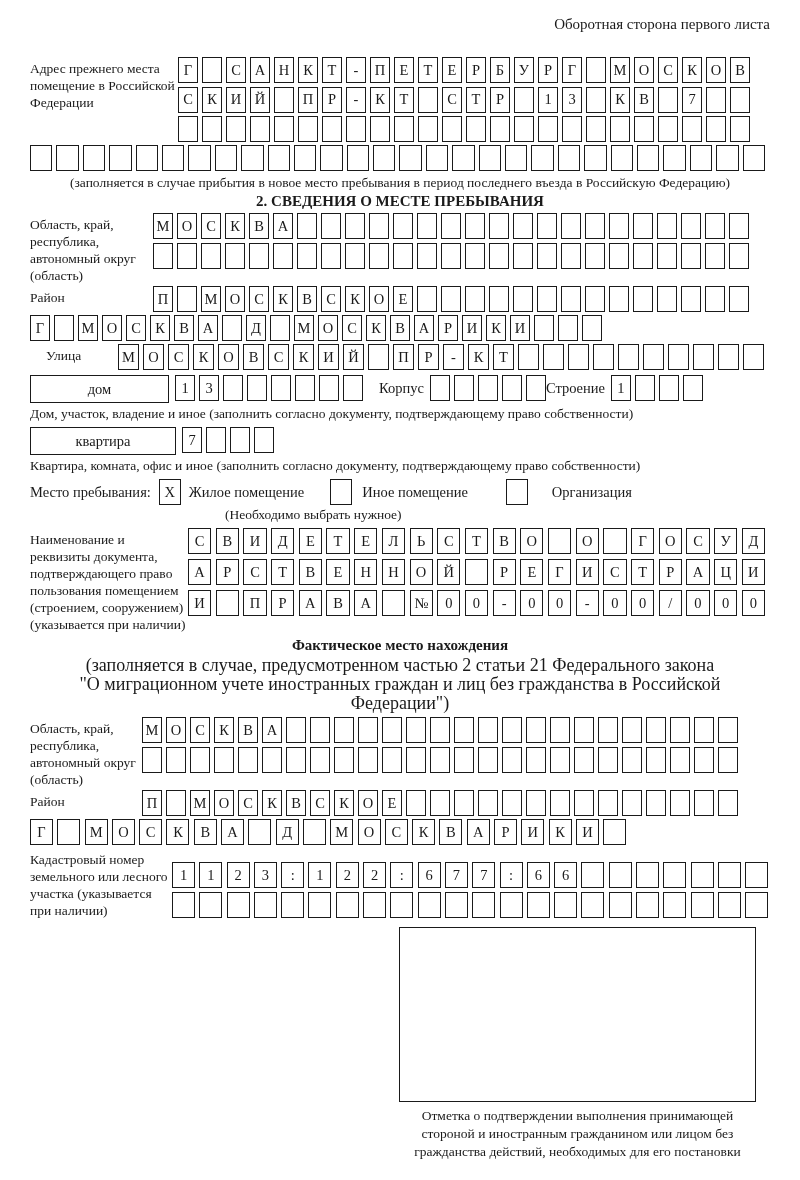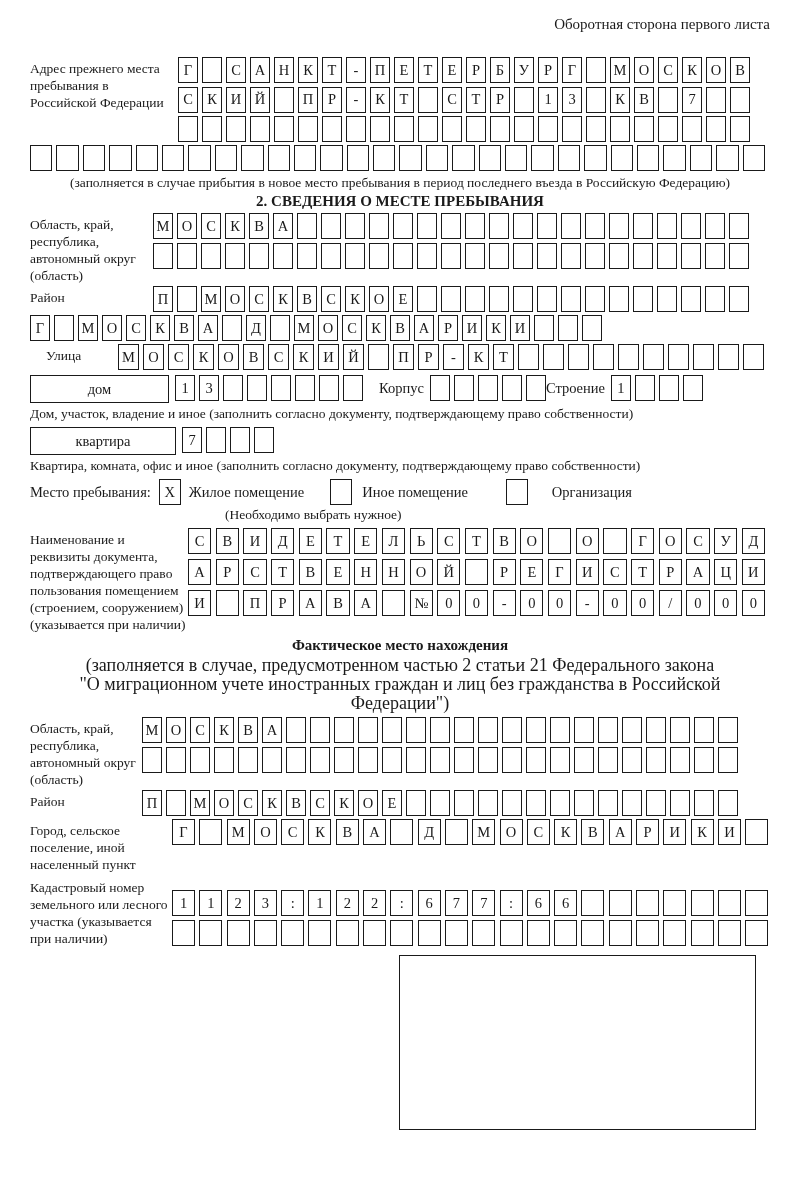--- a/index.html
+++ b/index.html
@@ -49,21 +49,21 @@
   .stamp-caption{font-size:13.5px;line-height:18px;text-align:center;margin-top:5px;}
   .note-lines{font-size:18px;line-height:19px;text-align:center;}
   .kad-col{padding-top:14px;}
 </style>
 </head>
 <body>
 
 <div class="side-note">Оборотная сторона первого листа</div>
 
 <div class="frow mt24">
-  <div class="flabel w148">Адрес прежнего места пребывания в Российской Федерации</div>
+  <div class="flabel w148">Адрес прежнего места помещение в Российской Федерации</div>
   <div class="gridcol">
     <div class="boxes">
         <div class="cell">Г</div>
         <div class="cell"></div>
         <div class="cell">С</div>
         <div class="cell">А</div>
         <div class="cell">Н</div>
         <div class="cell">К</div>
         <div class="cell">Т</div>
         <div class="cell">-</div>
@@ -546,21 +546,20 @@
       <div class="cell"></div>
       <div class="cell"></div>
       <div class="cell"></div>
       <div class="cell"></div>
       <div class="cell"></div>
       <div class="cell"></div>
     </div>
 </div>
 
 <div class="frow mt3">
-  <div class="flabel w142">Город, сельское поселение, иной населенный пункт</div>
   <div class="boxes g-wide22">
       <div class="cell">Г</div>
       <div class="cell"></div>
       <div class="cell">М</div>
       <div class="cell">О</div>
       <div class="cell">С</div>
       <div class="cell">К</div>
       <div class="cell">В</div>
       <div class="cell">А</div>
       <div class="cell"></div>
@@ -629,13 +628,19 @@
         <div class="cell"></div>
         <div class="cell"></div>
         <div class="cell"></div>
         <div class="cell"></div>
       </div>
   </div>
 </div>
 
 <div class="stamp-wrap mt8">
   <div class="stamp-box"></div>
+  <div class="stamp-caption">
+    <div>Отметка о подтверждении выполнения принимающей</div>
+    <div>стороной и иностранным гражданином или лицом без</div>
+    <div>гражданства действий, необходимых для его постановки</div>
+
+  </div>
 </div>
 
 </body></html>

